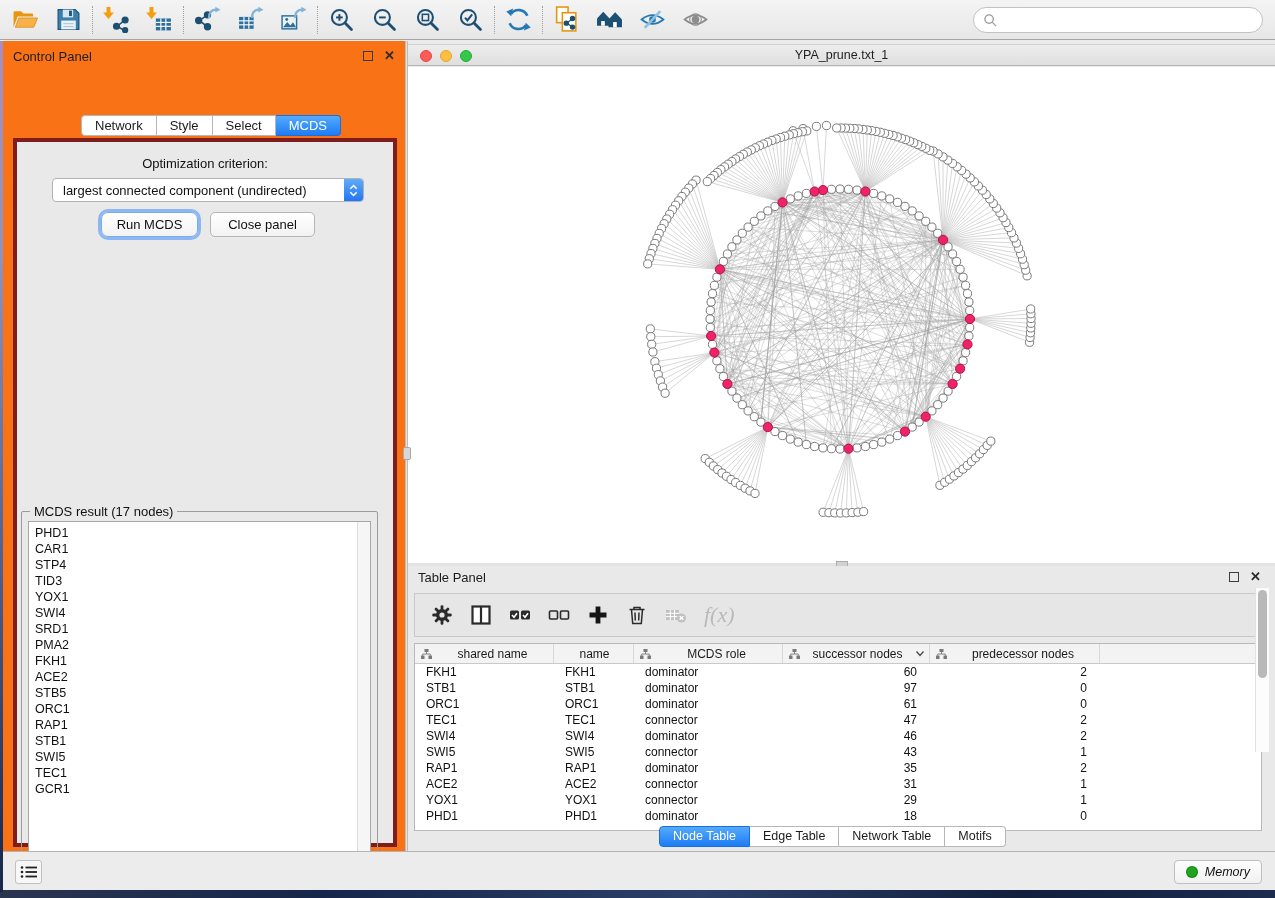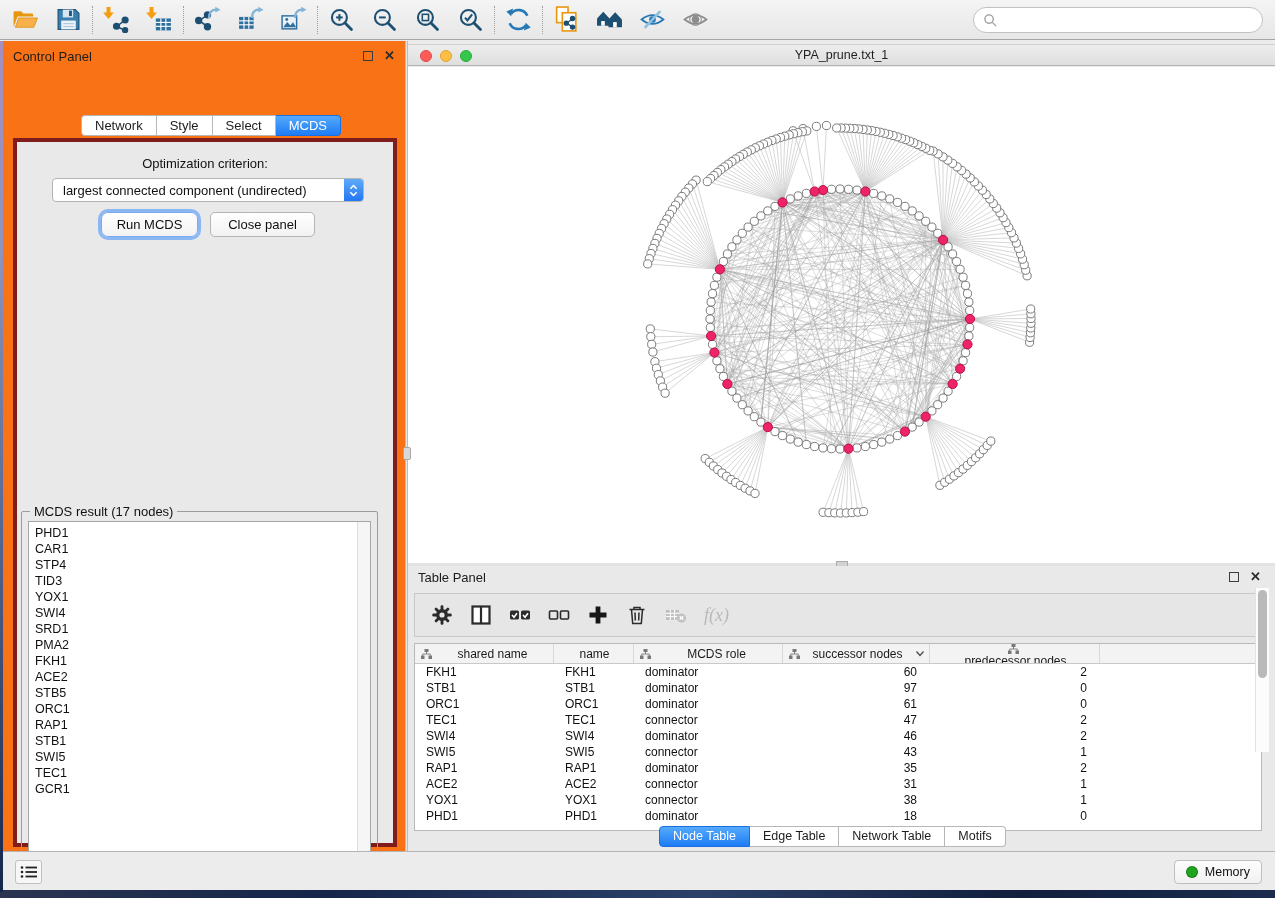--- a/index.html
+++ b/index.html
@@ -89,21 +89,21 @@
 
   
   .table-panel { position:absolute; left:408px; right:0; top:566px; bottom:40px; background:#e9e9e9; }
   .tp-title-row { position:absolute; left:10px; right:12px; top:4px; height:18px; font-size:13px; color:#1c1c1c; }
   .tp-title-row .win-float { right:24px; }
   .tp-title-row .win-x { right:2px; }
   .tp-toolbar { position:absolute; left:6px; right:13px; top:27px; height:44px; background:#e6e6e6;
     border:1px solid #c8c8c8; display:flex; align-items:center; padding-left:16px; }
   .tp-icon { width:22px; height:22px; margin-right:17px; flex:none; }
   .tp-icon svg { width:100%; height:100%; display:block; }
-  .tp-fx { font-family:"Liberation Serif",serif; font-style:italic; font-size:18px; color:#b9b9b9;
+  .tp-fx { font-family:"Liberation Serif",serif; font-style:italic; font-size:22px; color:#b9b9b9;
     margin-right:14px; line-height:22px; }
   .tp-table { position:absolute; left:6px; right:13px; top:77px; height:188px; background:#fff;
     border:1px solid #b9b9b9; overflow:hidden; }
   .thead { display:flex; height:20px; background:#f3f3f3; border-bottom:1px solid #c9c9c9; }
   .th { display:flex; align-items:center; border-right:1px solid #d8d8d8; font-size:12px; color:#1a1a1a;
     padding:0 4px 0 6px; position:relative; }
   .th .th-label { flex:1; text-align:center; white-space:nowrap; overflow:hidden; }
   .trow { display:flex; height:16px; }
   .td { font-size:12px; color:#111; line-height:16px; white-space:nowrap; overflow:hidden; }
   .td.left { padding-left:11px; text-align:left; }
@@ -114,21 +114,21 @@
   .tp-tabs { left:251px; bottom:3px; top:auto; position:absolute; height:22px; display:flex; }
   .tp-tabs .seg-tab { font-size:12.5px; }
 
   
   .status-bar { position:absolute; left:3px; right:0; bottom:0; height:40px; background:#ececec;
     border-top:1px solid #b4b4b4; }
   .status-left-btn { position:absolute; left:12px; top:8px; width:27px; height:24px; background:#f7f7f7;
     border:1px solid #c0c0c0; border-radius:3px; display:flex; align-items:center; justify-content:center; }
   .status-left-btn svg { width:18px; height:14px; }
   .memory-btn { position:absolute; right:13px; top:8px; height:24px; background:linear-gradient(#fdfdfd,#f1f1f1);
-    border:1px solid #bfbfbf; border-radius:4px; display:flex; align-items:center; padding:0 11px; }
+    border:1px solid #bfbfbf; border-radius:4px; display:flex; align-items:center; padding:0 11px;font-style:italic; }
   .memory-dot { width:12px; height:12px; border-radius:50%; margin-right:7px; border:1px solid rgba(0,0,0,.25); }
   .memory-label { font-size:12.5px; color:#111; }
 </style>
 </head>
 <body>
 
 <div class="app">
 
   <div class="toolbar" id="main-toolbar">
       <span class="tb-btn">
@@ -1225,21 +1225,21 @@
                 <rect y="6.5" width="3.5" height="3.5"></rect>
                 <rect x="7.5" y="6.5" width="3.5" height="3.5"></rect>
               </g>
               <path d="M5.5 3 v2 M1.7 6.5 V5 h7.6 v1.5" fill="none" stroke="#787878" stroke-width="0.9"></path>
             </svg>
             <span class="th-label">successor nodes</span>
             <svg viewBox="0 0 10 7" width="10" height="7" style="flex:none;margin-left:4px">
               <path d="M1.5 1.5 L5 5.5 L8.5 1.5" fill="none" stroke="#4a4a4a" stroke-width="1.3"></path>
             </svg>
           </div>
-          <div class="th" style="width: 170px; flex-direction: column;">
+          <div class="th" style="width: 170px;">
             <svg viewBox="0 0 11 10" width="11" height="10" style="margin-right:4px;flex:none">
               <g fill="#787878">
                 <rect x="3.5" width="4" height="3"></rect>
                 <rect y="6.5" width="3.5" height="3.5"></rect>
                 <rect x="7.5" y="6.5" width="3.5" height="3.5"></rect>
               </g>
               <path d="M5.5 3 v2 M1.7 6.5 V5 h7.6 v1.5" fill="none" stroke="#787878" stroke-width="0.9"></path>
             </svg>
             <span class="th-label">predecessor nodes</span>
           </div>
@@ -1297,21 +1297,21 @@
           <div class="td left" style="width: 139px;">ACE2</div>
           <div class="td left" style="width: 80px;">ACE2</div>
           <div class="td left" style="width: 149px;">connector</div>
           <div class="td right" style="width: 147px;">31</div>
           <div class="td right" style="width: 170px;">1</div>
         </div>
         <div class="trow">
           <div class="td left" style="width: 139px;">YOX1</div>
           <div class="td left" style="width: 80px;">YOX1</div>
           <div class="td left" style="width: 149px;">connector</div>
-          <div class="td right" style="width: 147px;">38</div>
+          <div class="td right" style="width: 147px;">29</div>
           <div class="td right" style="width: 170px;">1</div>
         </div>
         <div class="trow">
           <div class="td left" style="width: 139px;">PHD1</div>
           <div class="td left" style="width: 80px;">PHD1</div>
           <div class="td left" style="width: 149px;">dominator</div>
           <div class="td right" style="width: 147px;">18</div>
           <div class="td right" style="width: 170px;">0</div>
         </div>
       </div>

